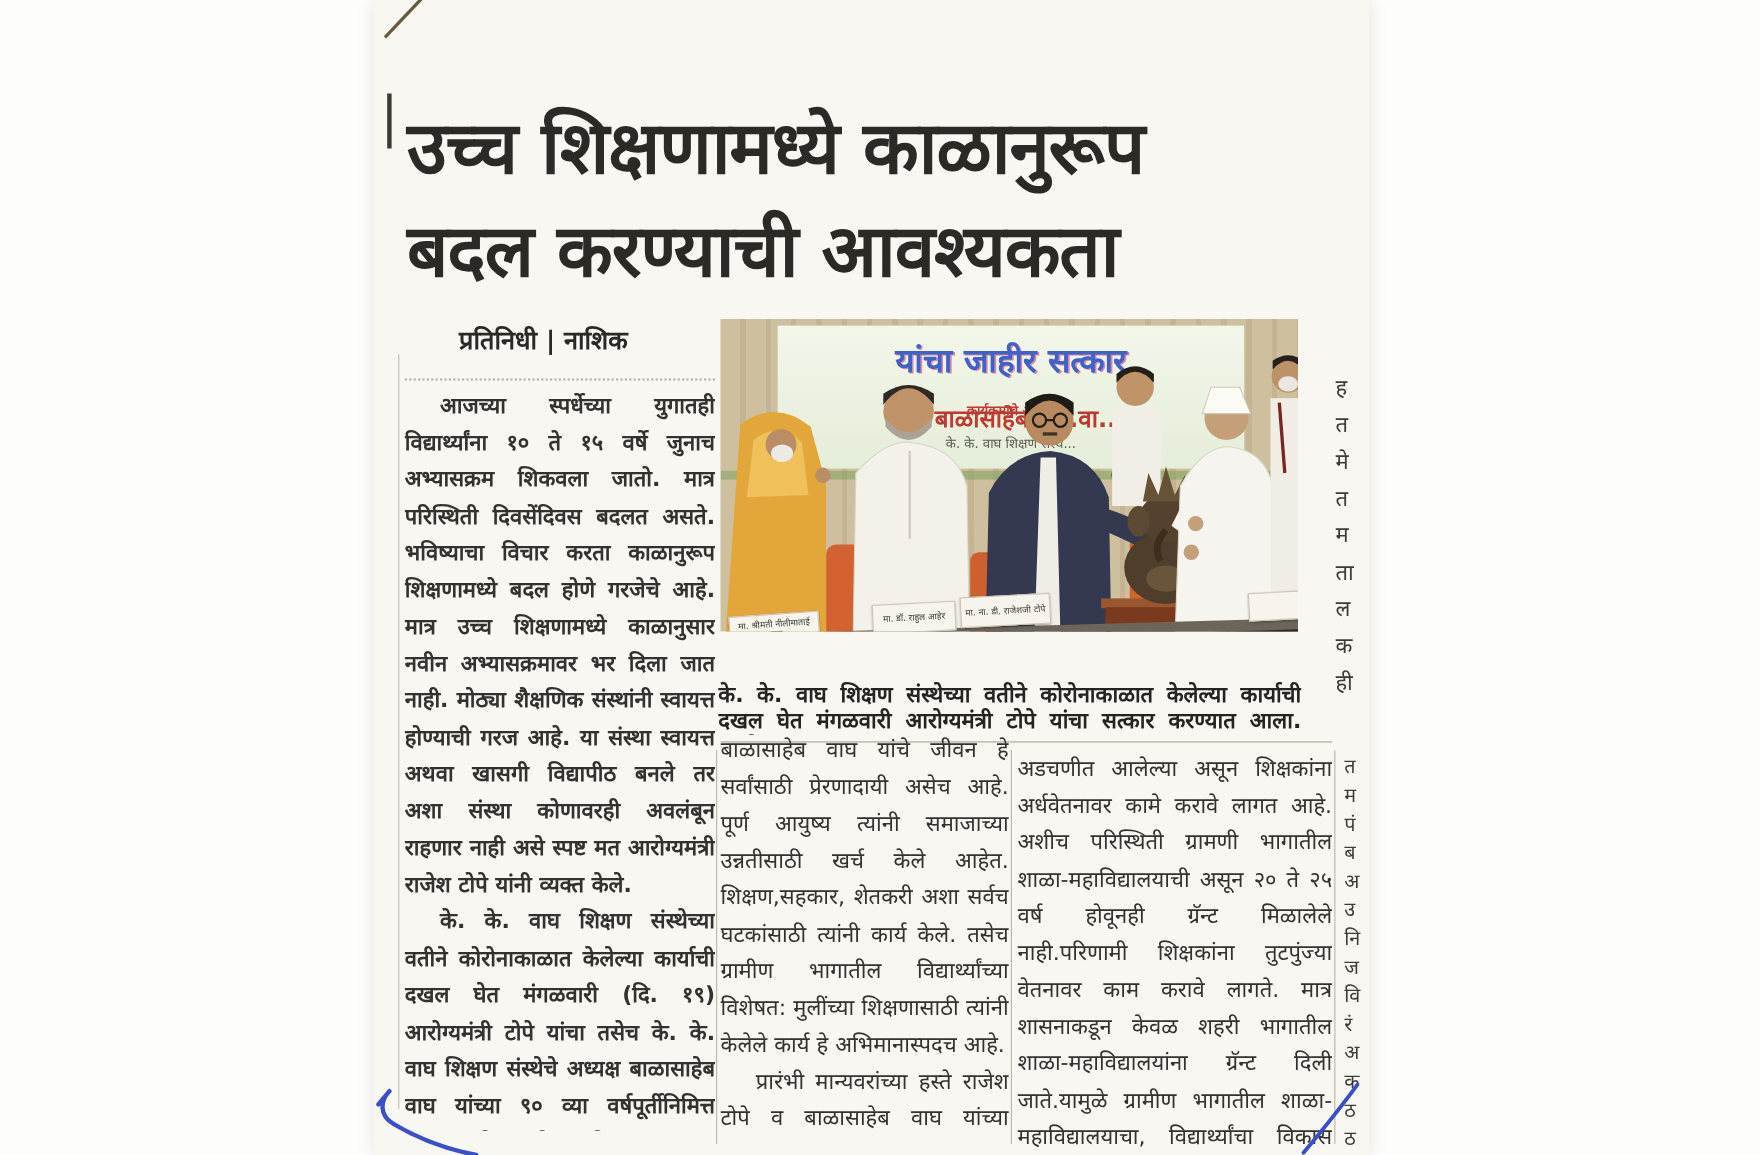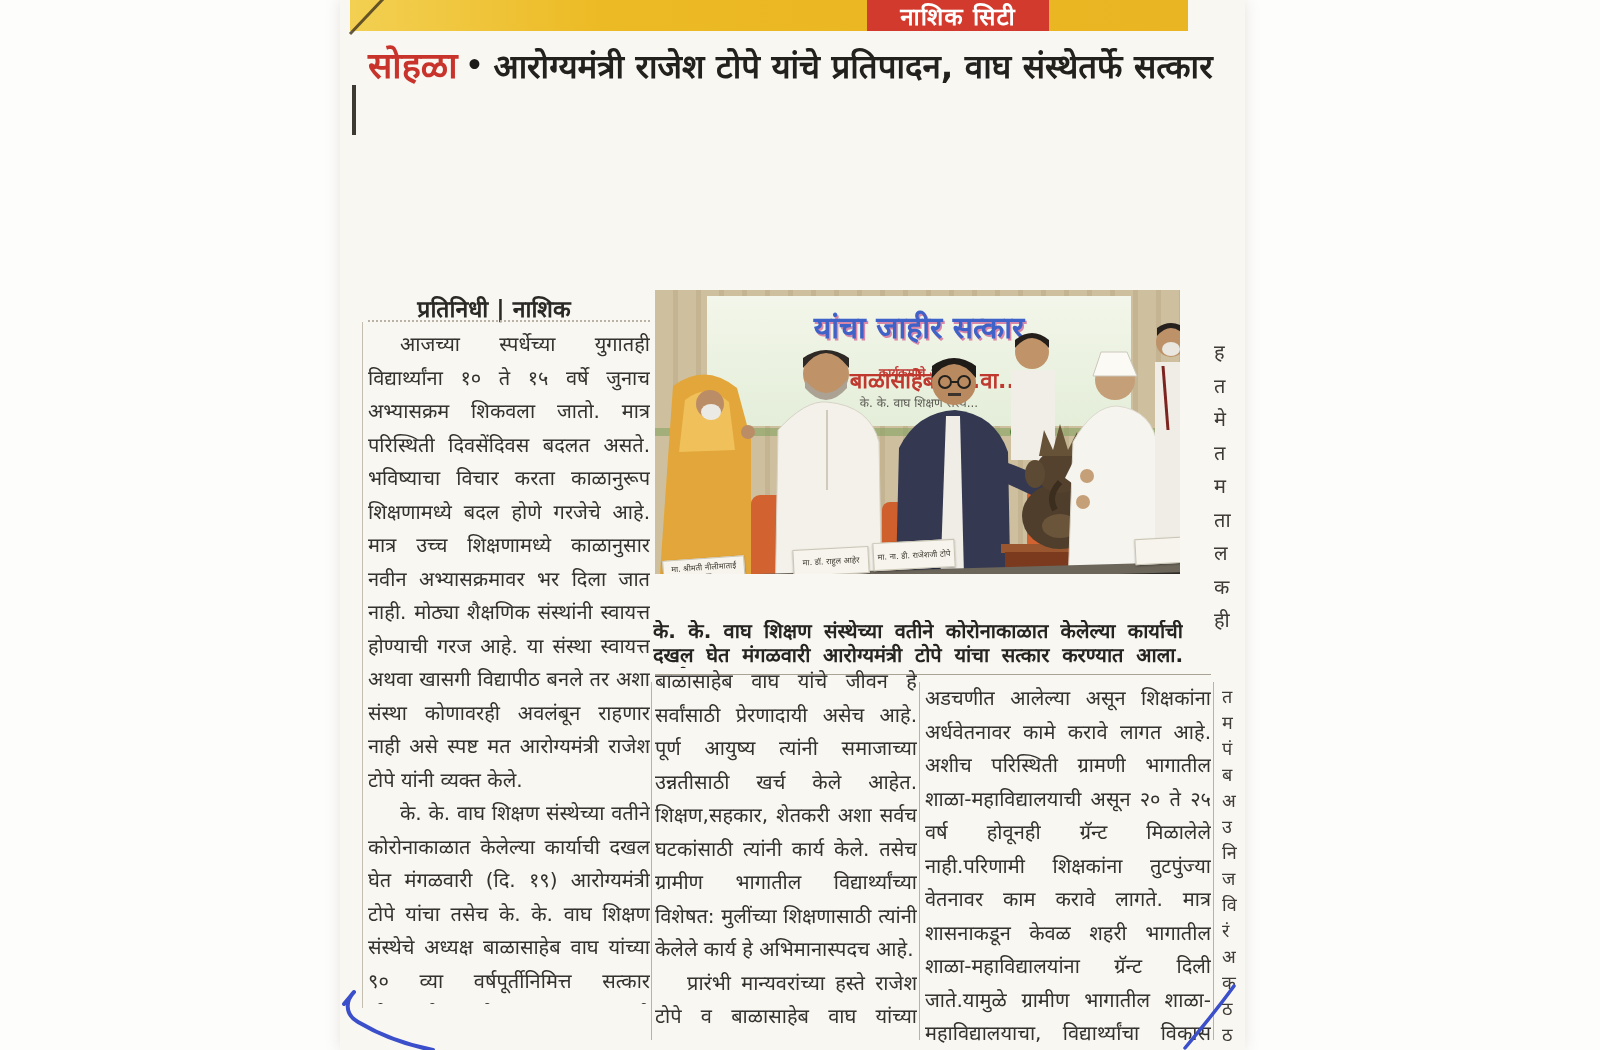--- a/index.html
+++ b/index.html
@@ -22,21 +22,21 @@
   .headline{position:absolute;left:30px;top:88px;width:845px;margin:0;font-size:66px;
             line-height:94px;font-weight:bold;color:#2c2a27;letter-spacing:-1px;}
   
   .byline{position:absolute;left:13px;top:292px;width:282px;text-align:center;font-size:23px;
           font-weight:bold;color:#2b2926;}
   
   .bodycol{position:absolute;font-size:20px;line-height:33.5px;color:#34322e;text-align:justify;
            overflow:hidden;}
   .bodycol p{margin:0;text-indent:1.6em;}
   .bodycol p.noindent{text-indent:0;}
-  .col1{left:28px;top:320px;width:282px;height:676px;border-top:2px dotted #b9b2a5;padding-top:6px;}
+  .col1{left:28px;top:344px;width:282px;height:676px;border-top:2px dotted #b9b2a5;padding-top:6px;font-weight:bold;}
   .col2{left:315px;top:665px;width:262px;height:364px;}
   .col3{left:585px;top:682px;width:286px;height:364px;}
   
   .vrule{position:absolute;width:1px;background:#b9b3a6;}
   .hrule{position:absolute;height:1px;background:#a9a396;}
   .edge-mark{position:absolute;background:#3d3a34;}
   
   .photo{position:absolute;left:315px;top:290px;width:525px;height:284px;overflow:hidden;
          background:repeating-linear-gradient(90deg,#cec09f 0 18px,#c4b492 18px 23px);}
   .photo-banner{position:absolute;left:52px;top:6px;width:424px;height:130px;
@@ -58,30 +58,26 @@
   .fragcol div{height:33.5px;font-size:20px;}
   .fragcol.lower div{height:26px;font-size:18px;}
   .overlay{position:absolute;left:0;top:0;pointer-events:none;}
 </style>
 </head>
 <body>
 
 <div class="canvas">
   <div class="clipping">
 
-    <div class="top-banner">
-      <div class="section-box">
-        <span>नाशिक सिटी</span>
-      </div>
-    </div>
-
-    <div class="kicker">
-      <span class="tag">सोहळा</span><span class="bullet">•</span><span>आरोग्यमंत्री राजेश टोपे यांचे प्रतिपादन, वाघ संस्थेतर्फे सत्कार</span>
-    </div>
-
+
+
+    <h1 class="headline">
+      <span>उच्च शिक्षणामध्ये काळानुरूप</span><br>
+      <span>बदल करण्याची आवश्यकता</span>
+    </h1>
 
     <div class="byline">प्रतिनिधी | नाशिक</div>
 
     <div class="bodycol col1">
       <p>आजच्या स्पर्धेच्या युगातही विद्यार्थ्यांना १० ते १५ वर्षे जुनाच अभ्यासक्रम शिकवला जातो. मात्र परिस्थिती दिवसेंदिवस बदलत असते. भविष्याचा विचार करता काळानुरूप शिक्षणामध्ये बदल होणे गरजेचे आहे. मात्र उच्च शिक्षणामध्ये काळानुसार नवीन अभ्यासक्रमावर भर दिला जात नाही. मोठ्या शैक्षणिक संस्थांनी स्वायत्त होण्याची गरज आहे. या संस्था स्वायत्त अथवा खासगी विद्यापीठ बनले तर अशा संस्था कोणावरही अवलंबून राहणार नाही असे स्पष्ट मत आरोग्यमंत्री राजेश टोपे यांनी व्यक्त केले.</p>
       <p>के. के. वाघ शिक्षण संस्थेच्या वतीने कोरोनाकाळात केलेल्या कार्याची दखल घेत मंगळवारी (दि. १९)  आरोग्यमंत्री टोपे यांचा तसेच के. के. वाघ शिक्षण संस्थेचे अध्यक्ष बाळासाहेब वाघ यांच्या ९० व्या वर्षपूर्तीनिमित्त सत्कार सोहळ्याचे आयोजन करण्यात आले होते. यावेळी टोपे बोलत होत. व्यासपीठावर संस्थेचे अध्यक्ष बाळासाहेब वाघ, आमदार डॉ. राहुल आहेर, मविप्रच्या सरचिटणीस नीलिमा पवार, शंकुलता वाघ, अशोक मर्चंट,चांगदेवराव होळकर, समीर वाघ, अंजिक्य वाघ, प्रा. के.एस. बंदी आदी उपस्थित होते.</p>
 
     </div>
 
     <div class="photo">

